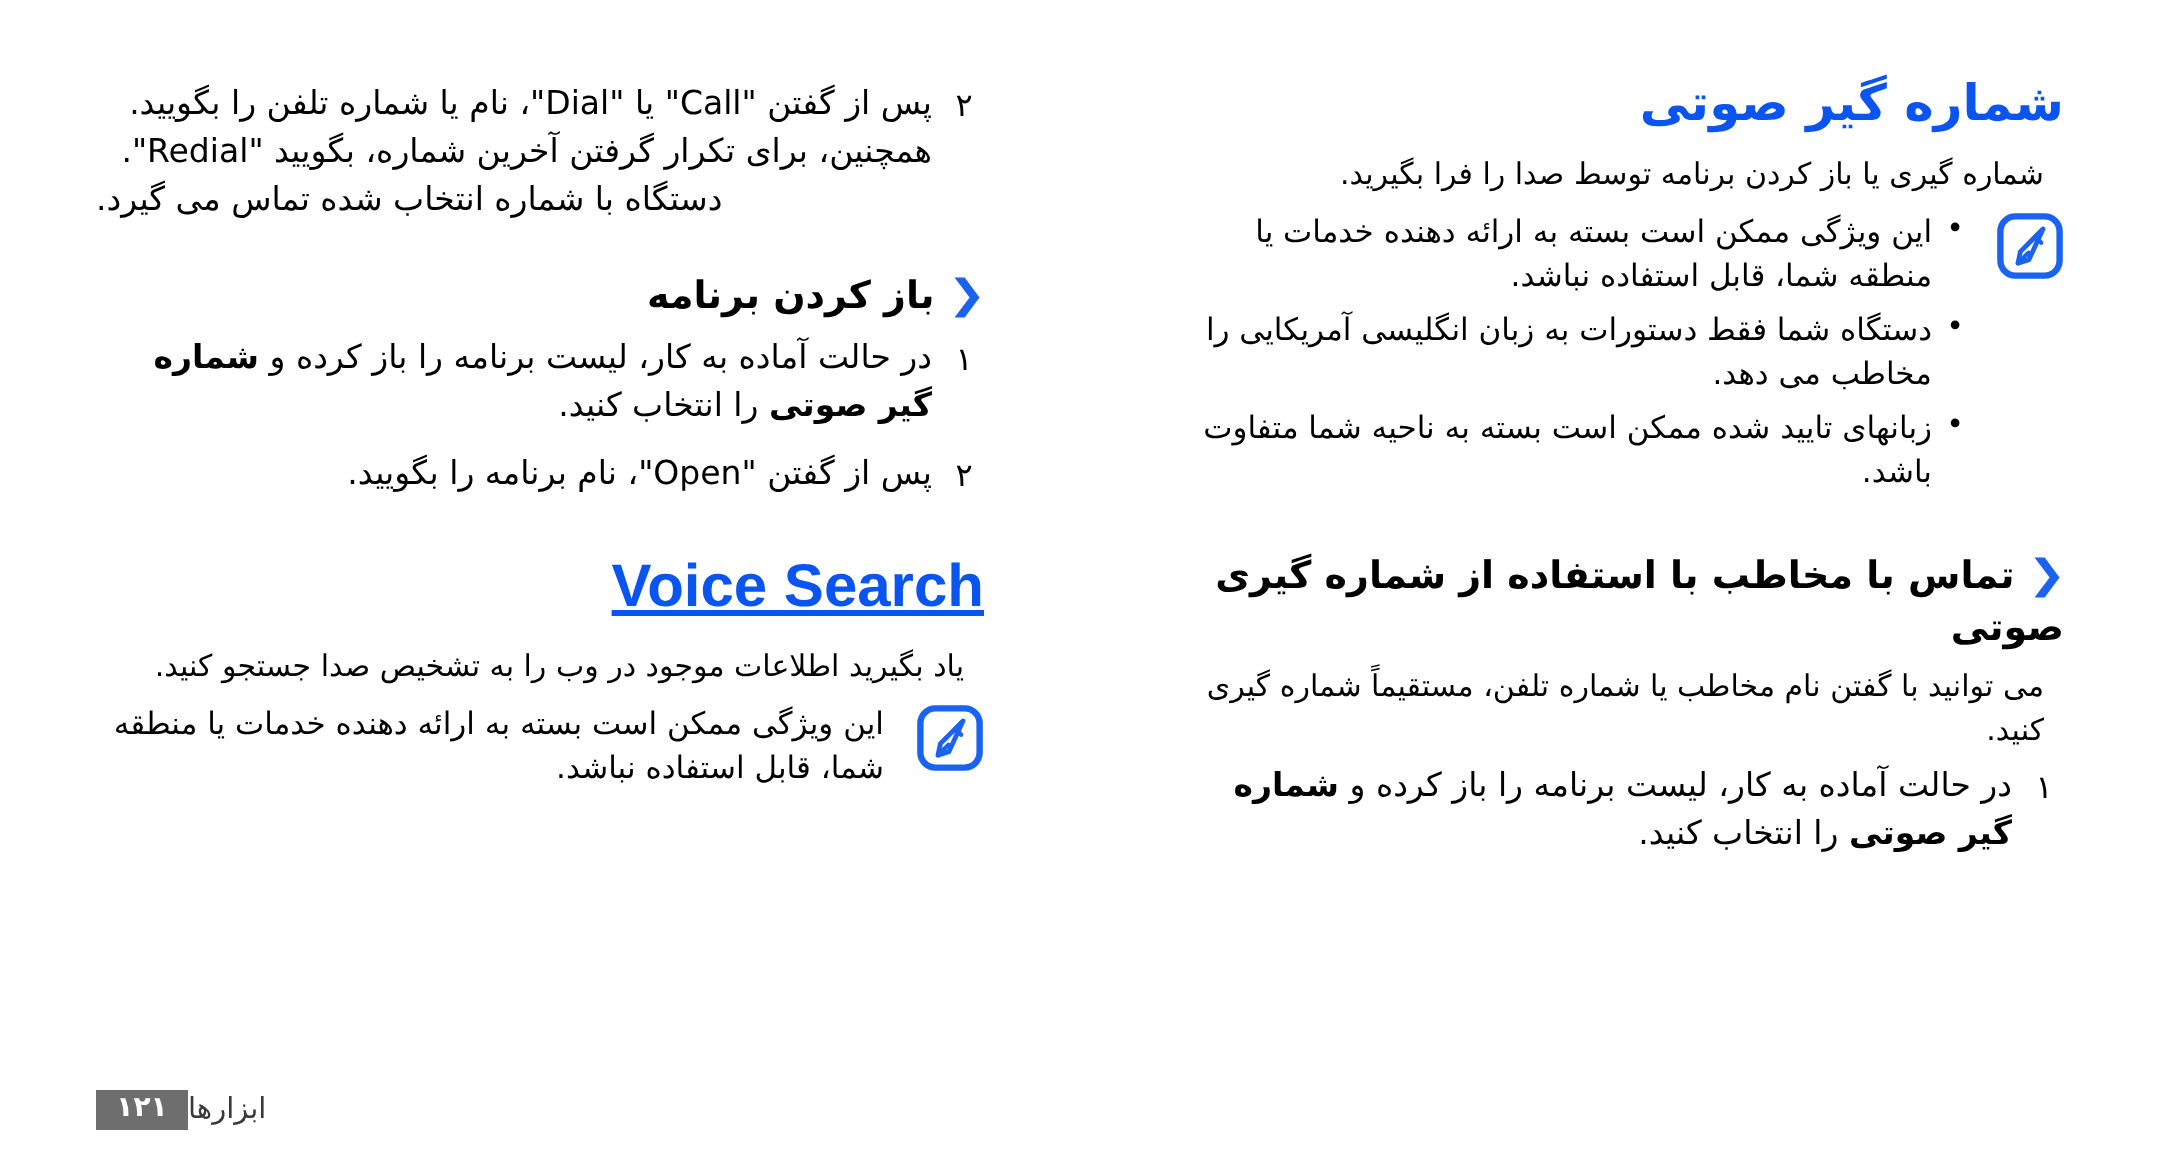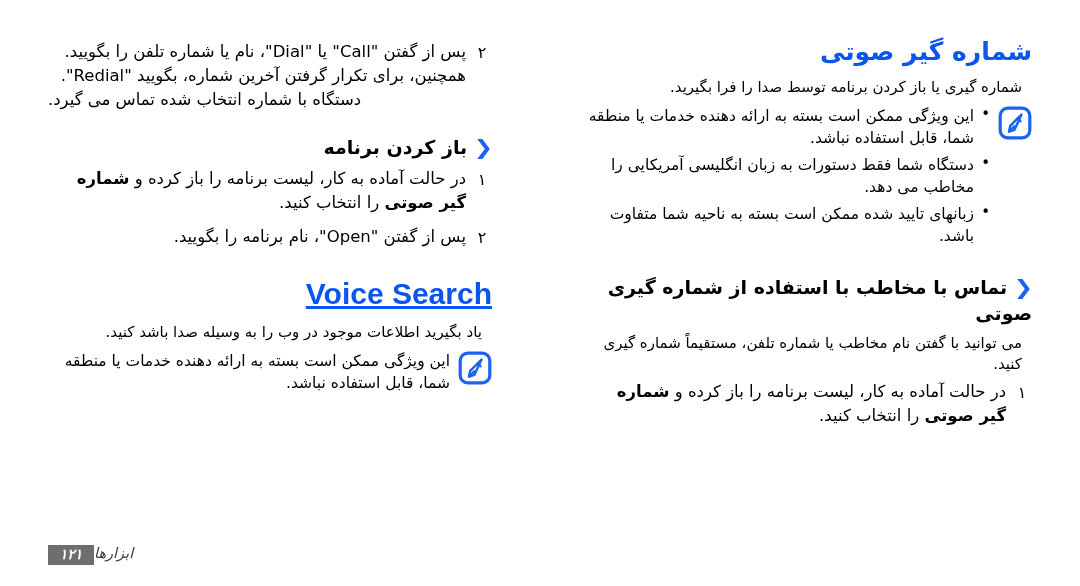--- a/index.html
+++ b/index.html
@@ -124,20 +124,21 @@
     text-align: left;
   }
   b, .bold { font-weight: bold; }
 
   
   .note {
     display: flex;
     flex-direction: row;
     align-items: flex-start;
     margin: 6px 0 2px 0;
+    gap: 8px;
   }
   .note-icon {
     flex: 0 0 auto;
     width: 34px;
     height: 34px;
     margin-left: 8px;
     margin-top: 1px;
   }
   .note-icon svg { display: block; }
   .note-body { flex: 1 1 auto; }
@@ -177,23 +178,23 @@
     height: 30px;
     direction: rtl;
     display: flex;
     align-items: center;
     padding: 0 48px;
     box-sizing: border-box;
   }
   .footer-inner {
     display: flex;
     flex-direction: row-reverse;
+    align-items: center;
     margin-right: auto;
     margin-left: 0;
-    font-style: italic;
   }
   .page-num {
     background: #6e6e6e;
     color: #ffffff;
     font-size: 14px;
     font-weight: bold;
     padding: 2px 9px 3px 9px;
     line-height: 1.1;
     letter-spacing: 1px;
     min-width: 28px;
@@ -282,21 +283,21 @@
           <div class="step-body">
             <div class="main">پس از گفتن "Open"، نام برنامه را بگویید.</div>
           </div>
         </li>
       </ol>
 
       <div class="spacer-block"></div>
 
       <h1 class="h1 latin">Voice Search</h1>
 
-      <p class="p">یاد بگیرید اطلاعات موجود در وب را به وسیله صدا باشد کنید.</p>
+      <p class="p">یاد بگیرید اطلاعات موجود در وب را به تشخیص صدا جستجو کنید.</p>
 
       <div class="note">
         <div class="note-icon">
           <svg width="34" height="34" viewBox="0 0 34 34" xmlns="http://www.w3.org/2000/svg">
             <rect x="2.2" y="2.2" width="29.6" height="29.6" rx="7.5" ry="7.5" fill="none" stroke="#1a62f0" stroke-width="3.2"></rect>
             <path d="M23.5 8.5 L12.2 19.8 L11.0 25.6 L16.5 23.8 Z" fill="none" stroke="#1a62f0" stroke-width="2.4" stroke-linejoin="round"></path>
             <path d="M11.0 25.6 L16.2 20.4" stroke="#1a62f0" stroke-width="2.2" stroke-linecap="round"></path>
             <path d="M19.6 12.4 L22.6 15.4" stroke="#1a62f0" stroke-width="2.2" stroke-linecap="round"></path>
           </svg>
         </div>

